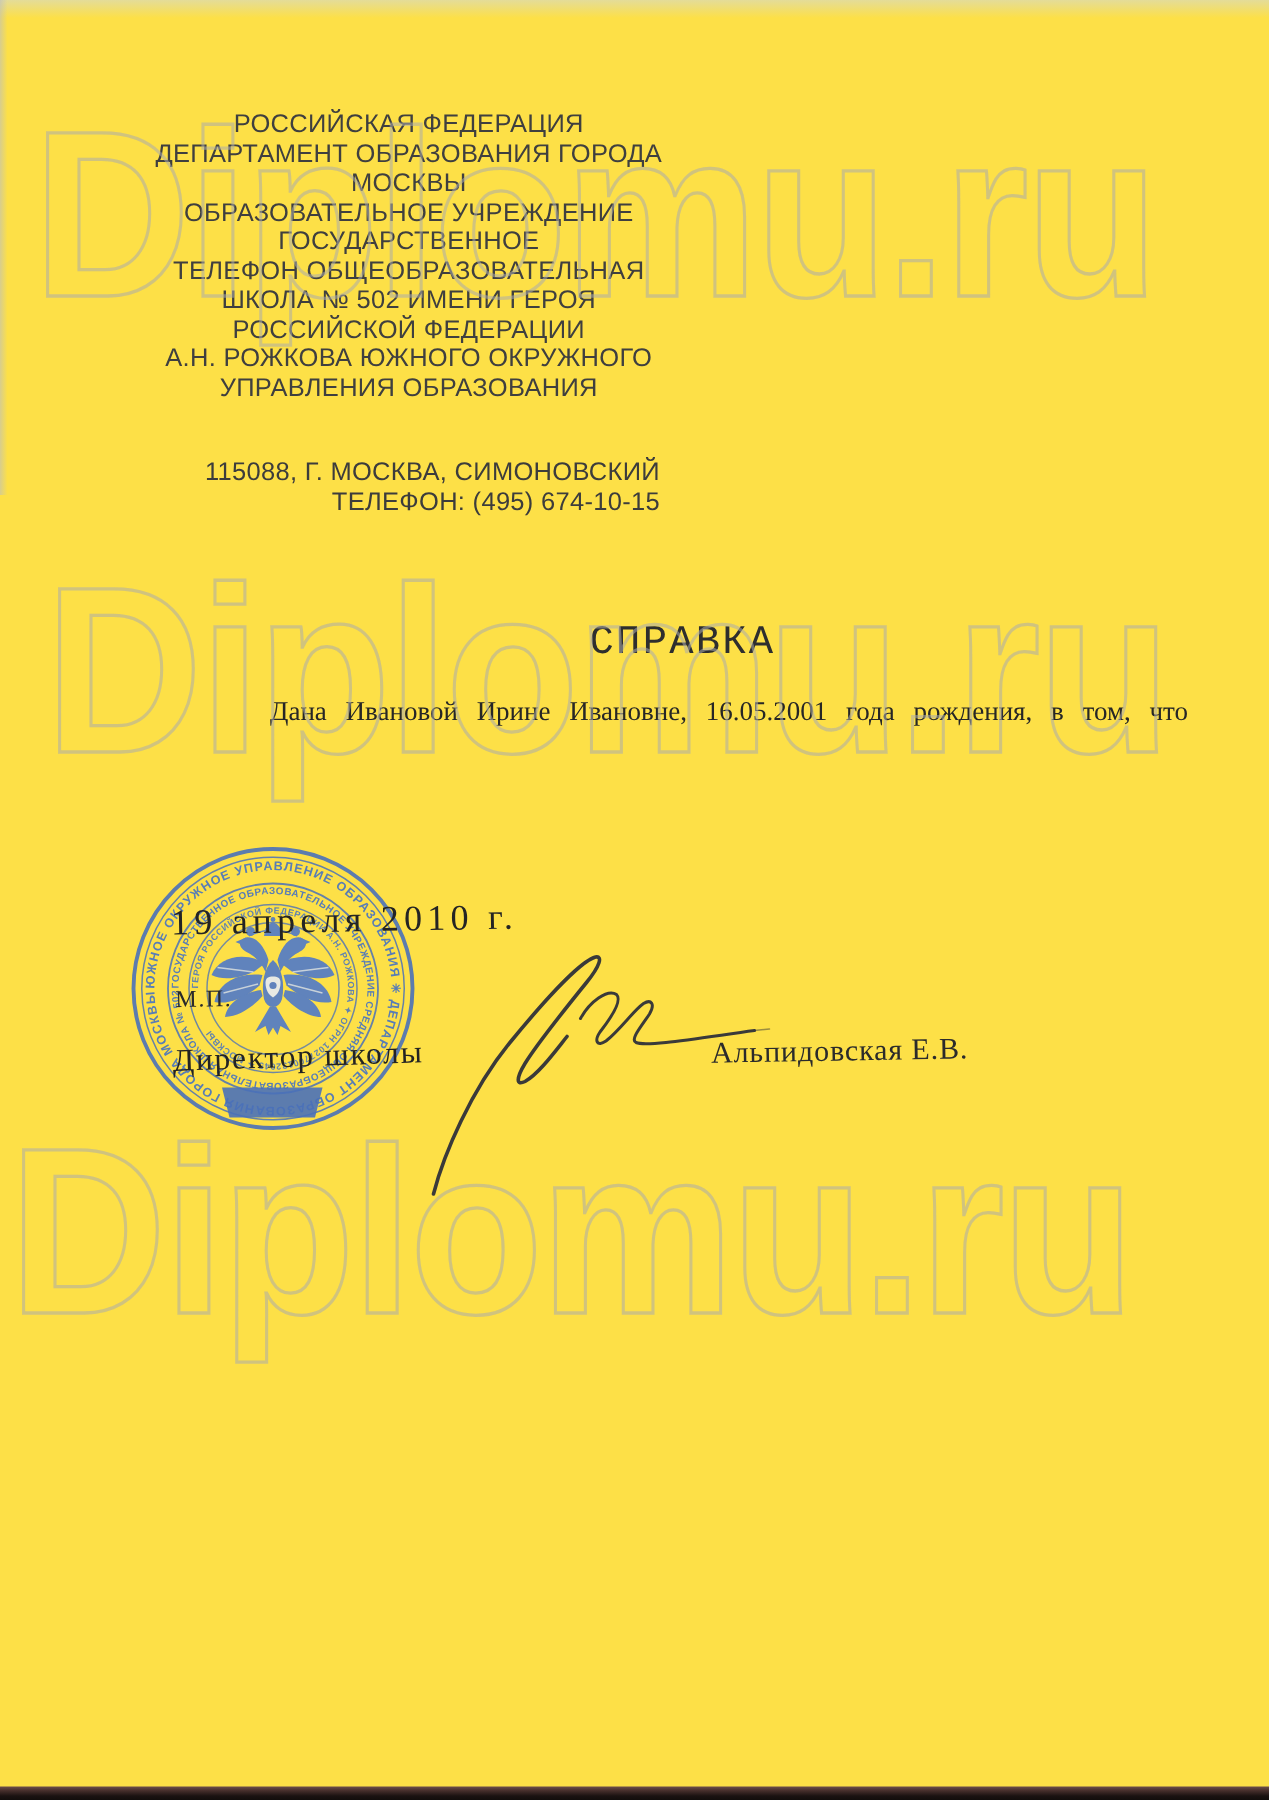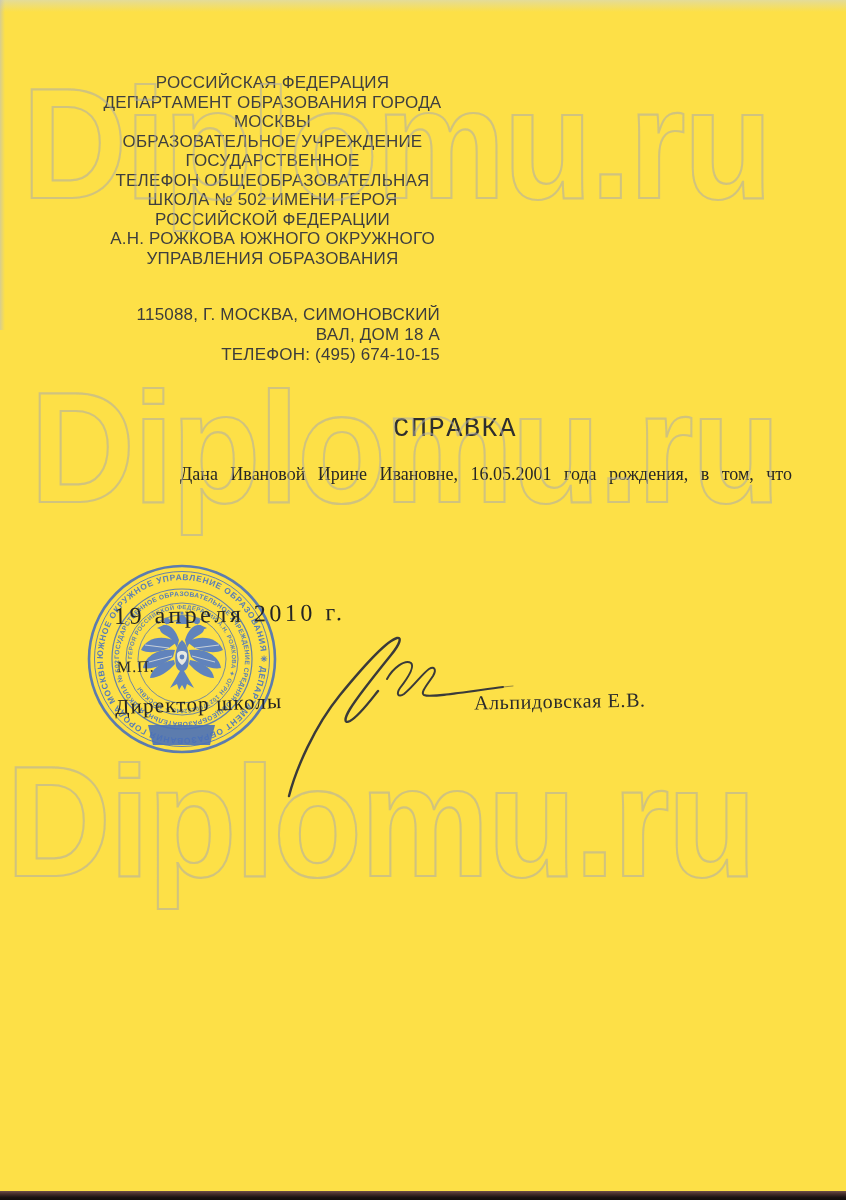--- a/index.html
+++ b/index.html
@@ -70,21 +70,20 @@
     <div>ГОСУДАРСТВЕННОЕ</div>
     <div>ТЕЛЕФОН ОБЩЕОБРАЗОВАТЕЛЬНАЯ</div>
     <div>ШКОЛА № 502 ИМЕНИ ГЕРОЯ</div>
     <div>РОССИЙСКОЙ ФЕДЕРАЦИИ</div>
     <div>А.Н. РОЖКОВА ЮЖНОГО ОКРУЖНОГО</div>
     <div>УПРАВЛЕНИЯ ОБРАЗОВАНИЯ</div>
   </div>
 
   <div class="contact">
     <div>115088, Г. МОСКВА, СИМОНОВСКИЙ</div>
-    <div>ВАЛ, ДОМ 18 А</div>
     <div>ТЕЛЕФОН: (495) 674-10-15</div>
   </div>
 
   <div class="cert-title">СПРАВКА</div>
   <div class="body-text">
     <div class="l1">Дана Ивановой Ирине Ивановне, 16.05.2001 года рождения, в том, что</div>
   </div>
 
   <svg class="stamp-svg" width="194" height="198" viewBox="0 0 194 198">
     <g fill="none" stroke="#3d68c2">

